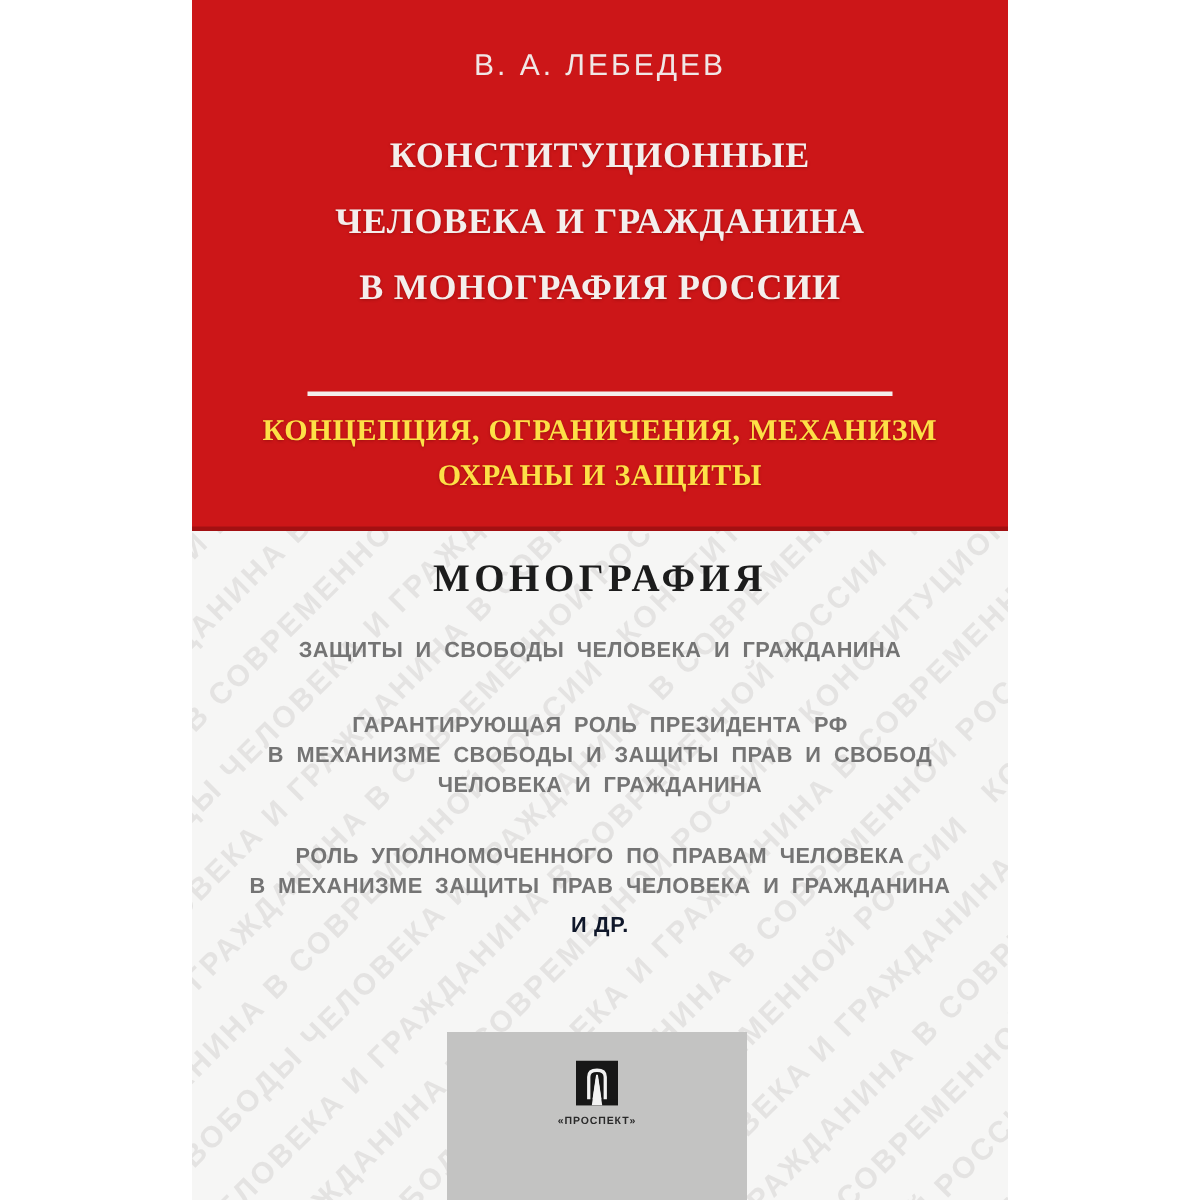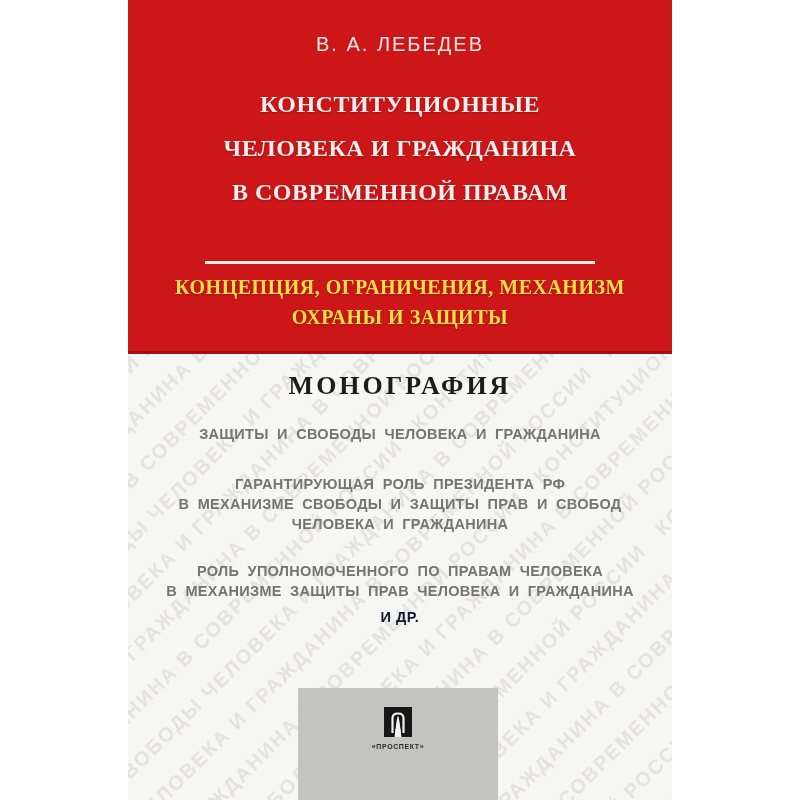--- a/index.html
+++ b/index.html
@@ -49,21 +49,21 @@
 <body>
 
 <div class="page">
   <div class="cover">
 
     <div class="band">
       <div class="author">В. А. ЛЕБЕДЕВ</div>
       <div class="title">
         <div>КОНСТИТУЦИОННЫЕ</div>
         <div>ЧЕЛОВЕКА И ГРАЖДАНИНА</div>
-        <div>В СОВРЕМЕННОЙ ПРАВАМ</div>
+        <div>В МОНОГРАФИЯ РОССИИ</div>
       </div>
       <div class="divider"></div>
       <div class="subtitle">
         <div>КОНЦЕПЦИЯ, ОГРАНИЧЕНИЯ, МЕХАНИЗМ</div>
         <div>ОХРАНЫ И ЗАЩИТЫ</div>
       </div>
     </div>
 
     <div class="lower">
       <div class="watermark">

